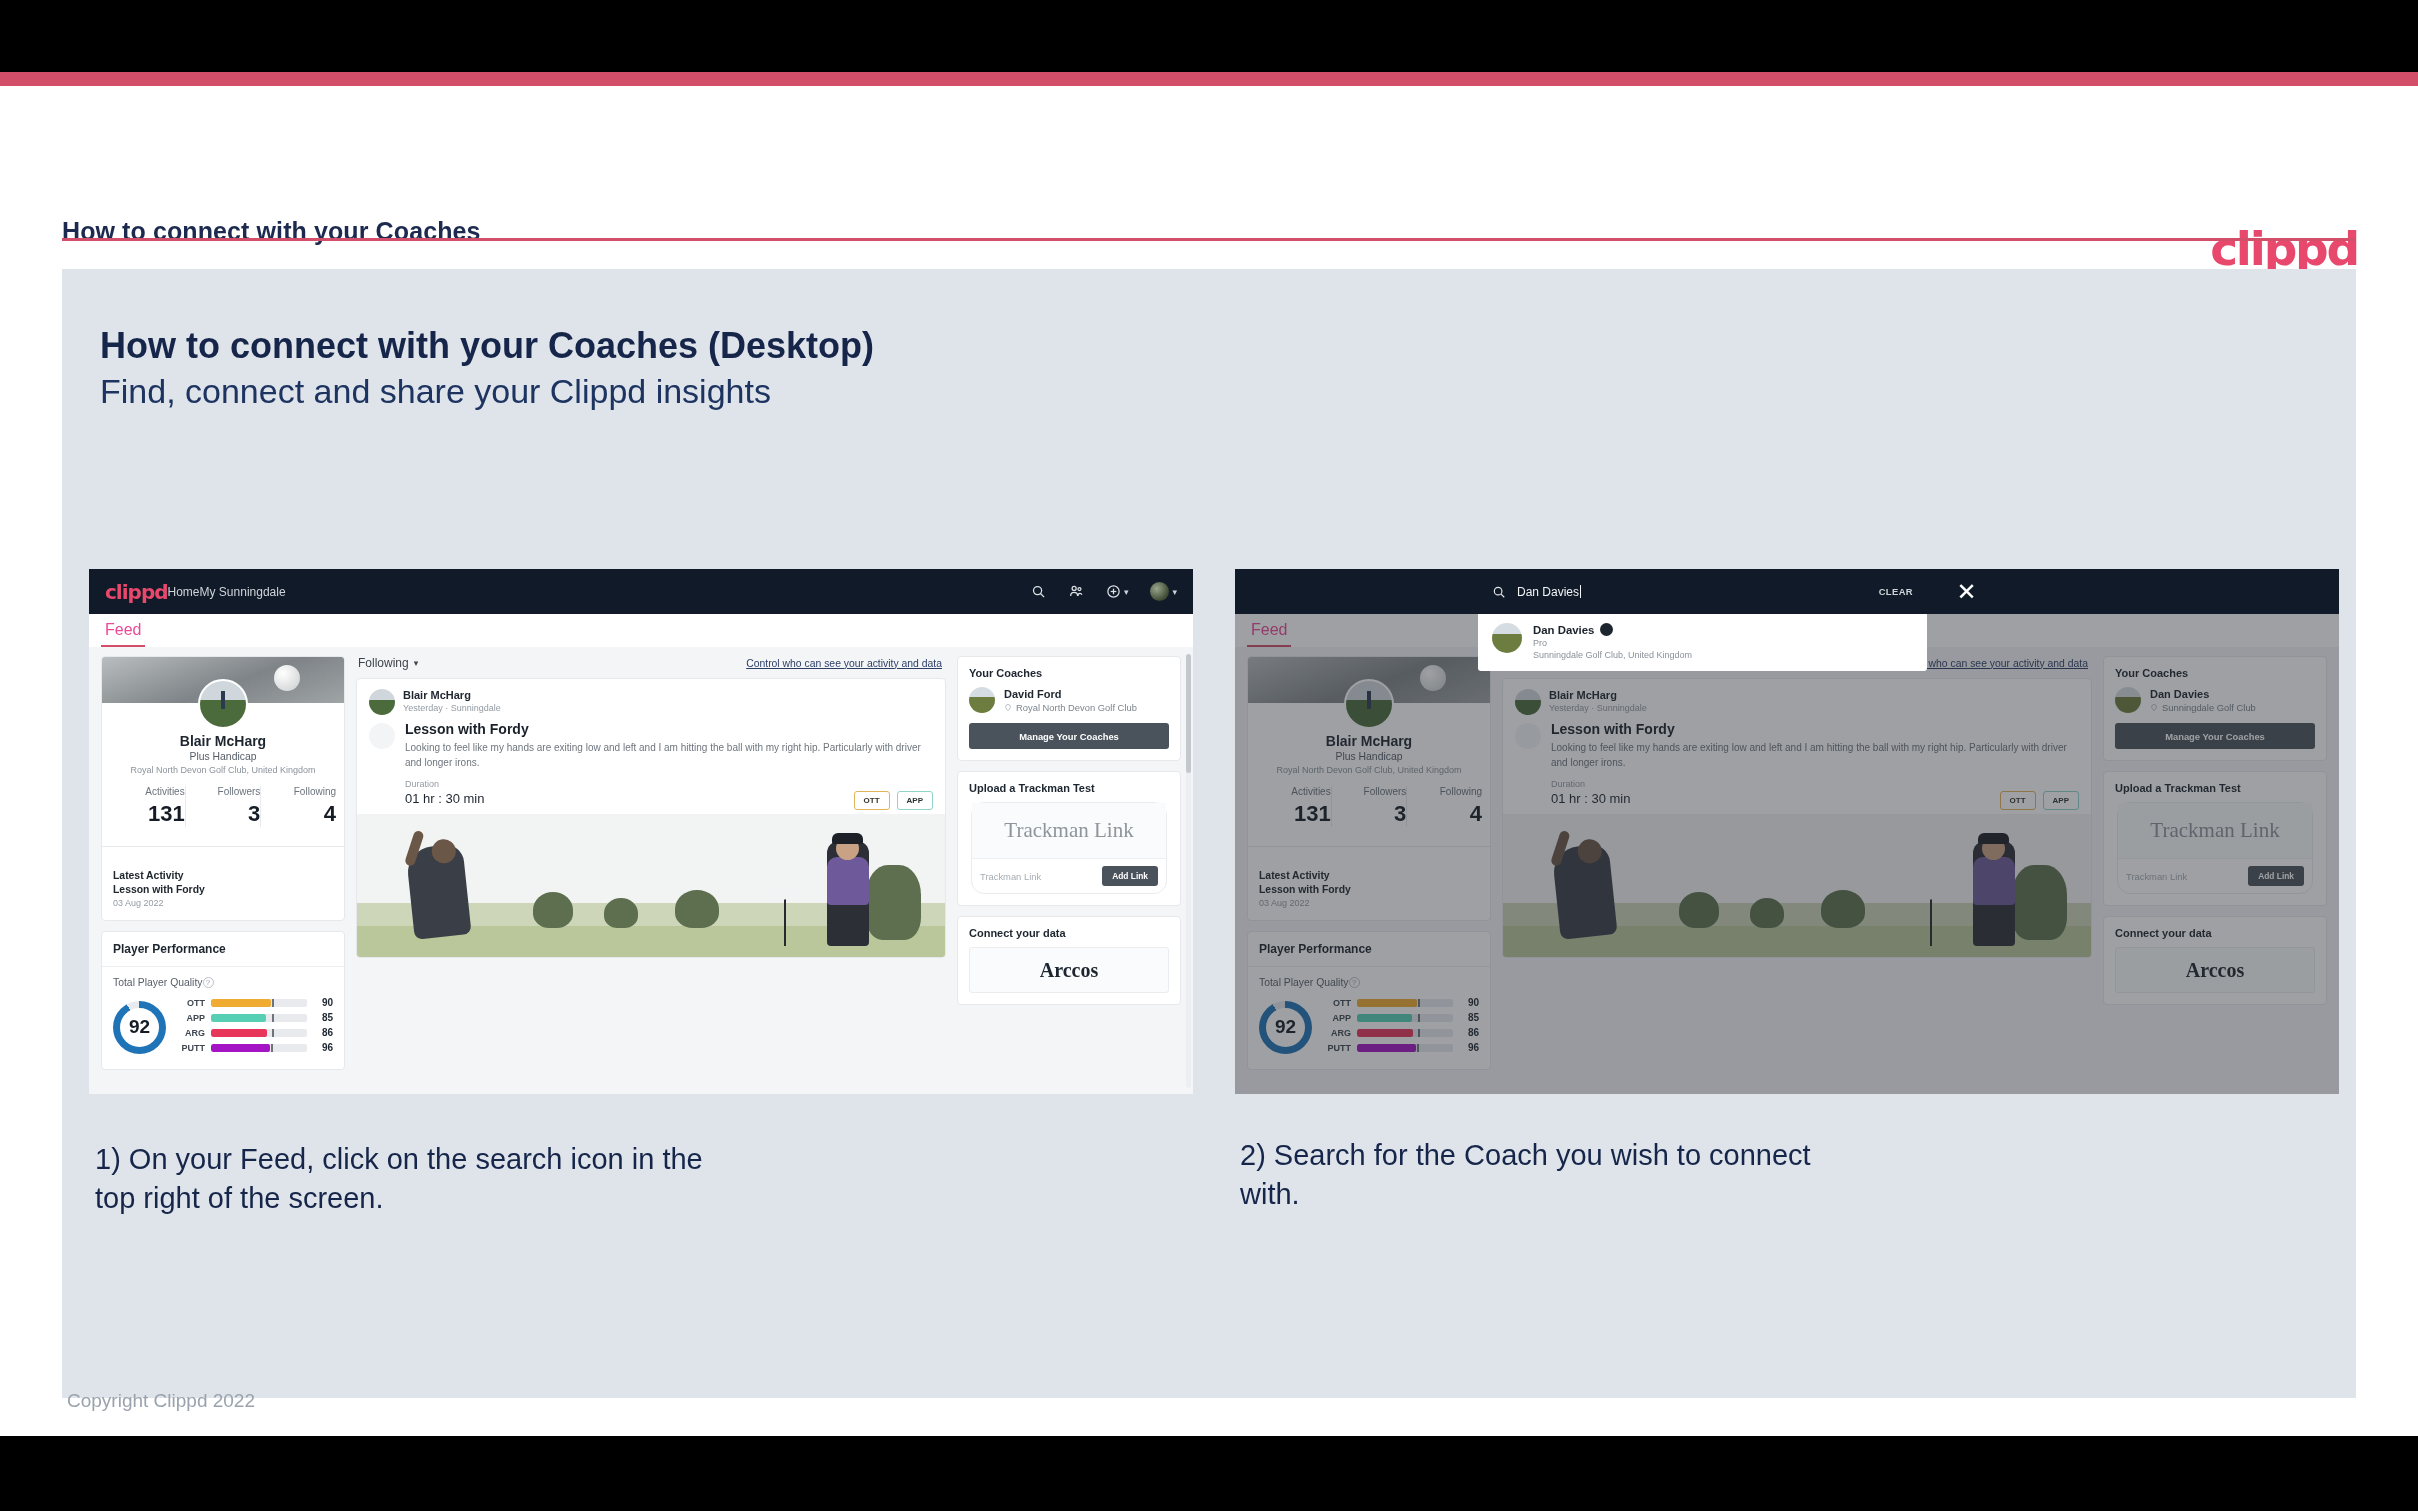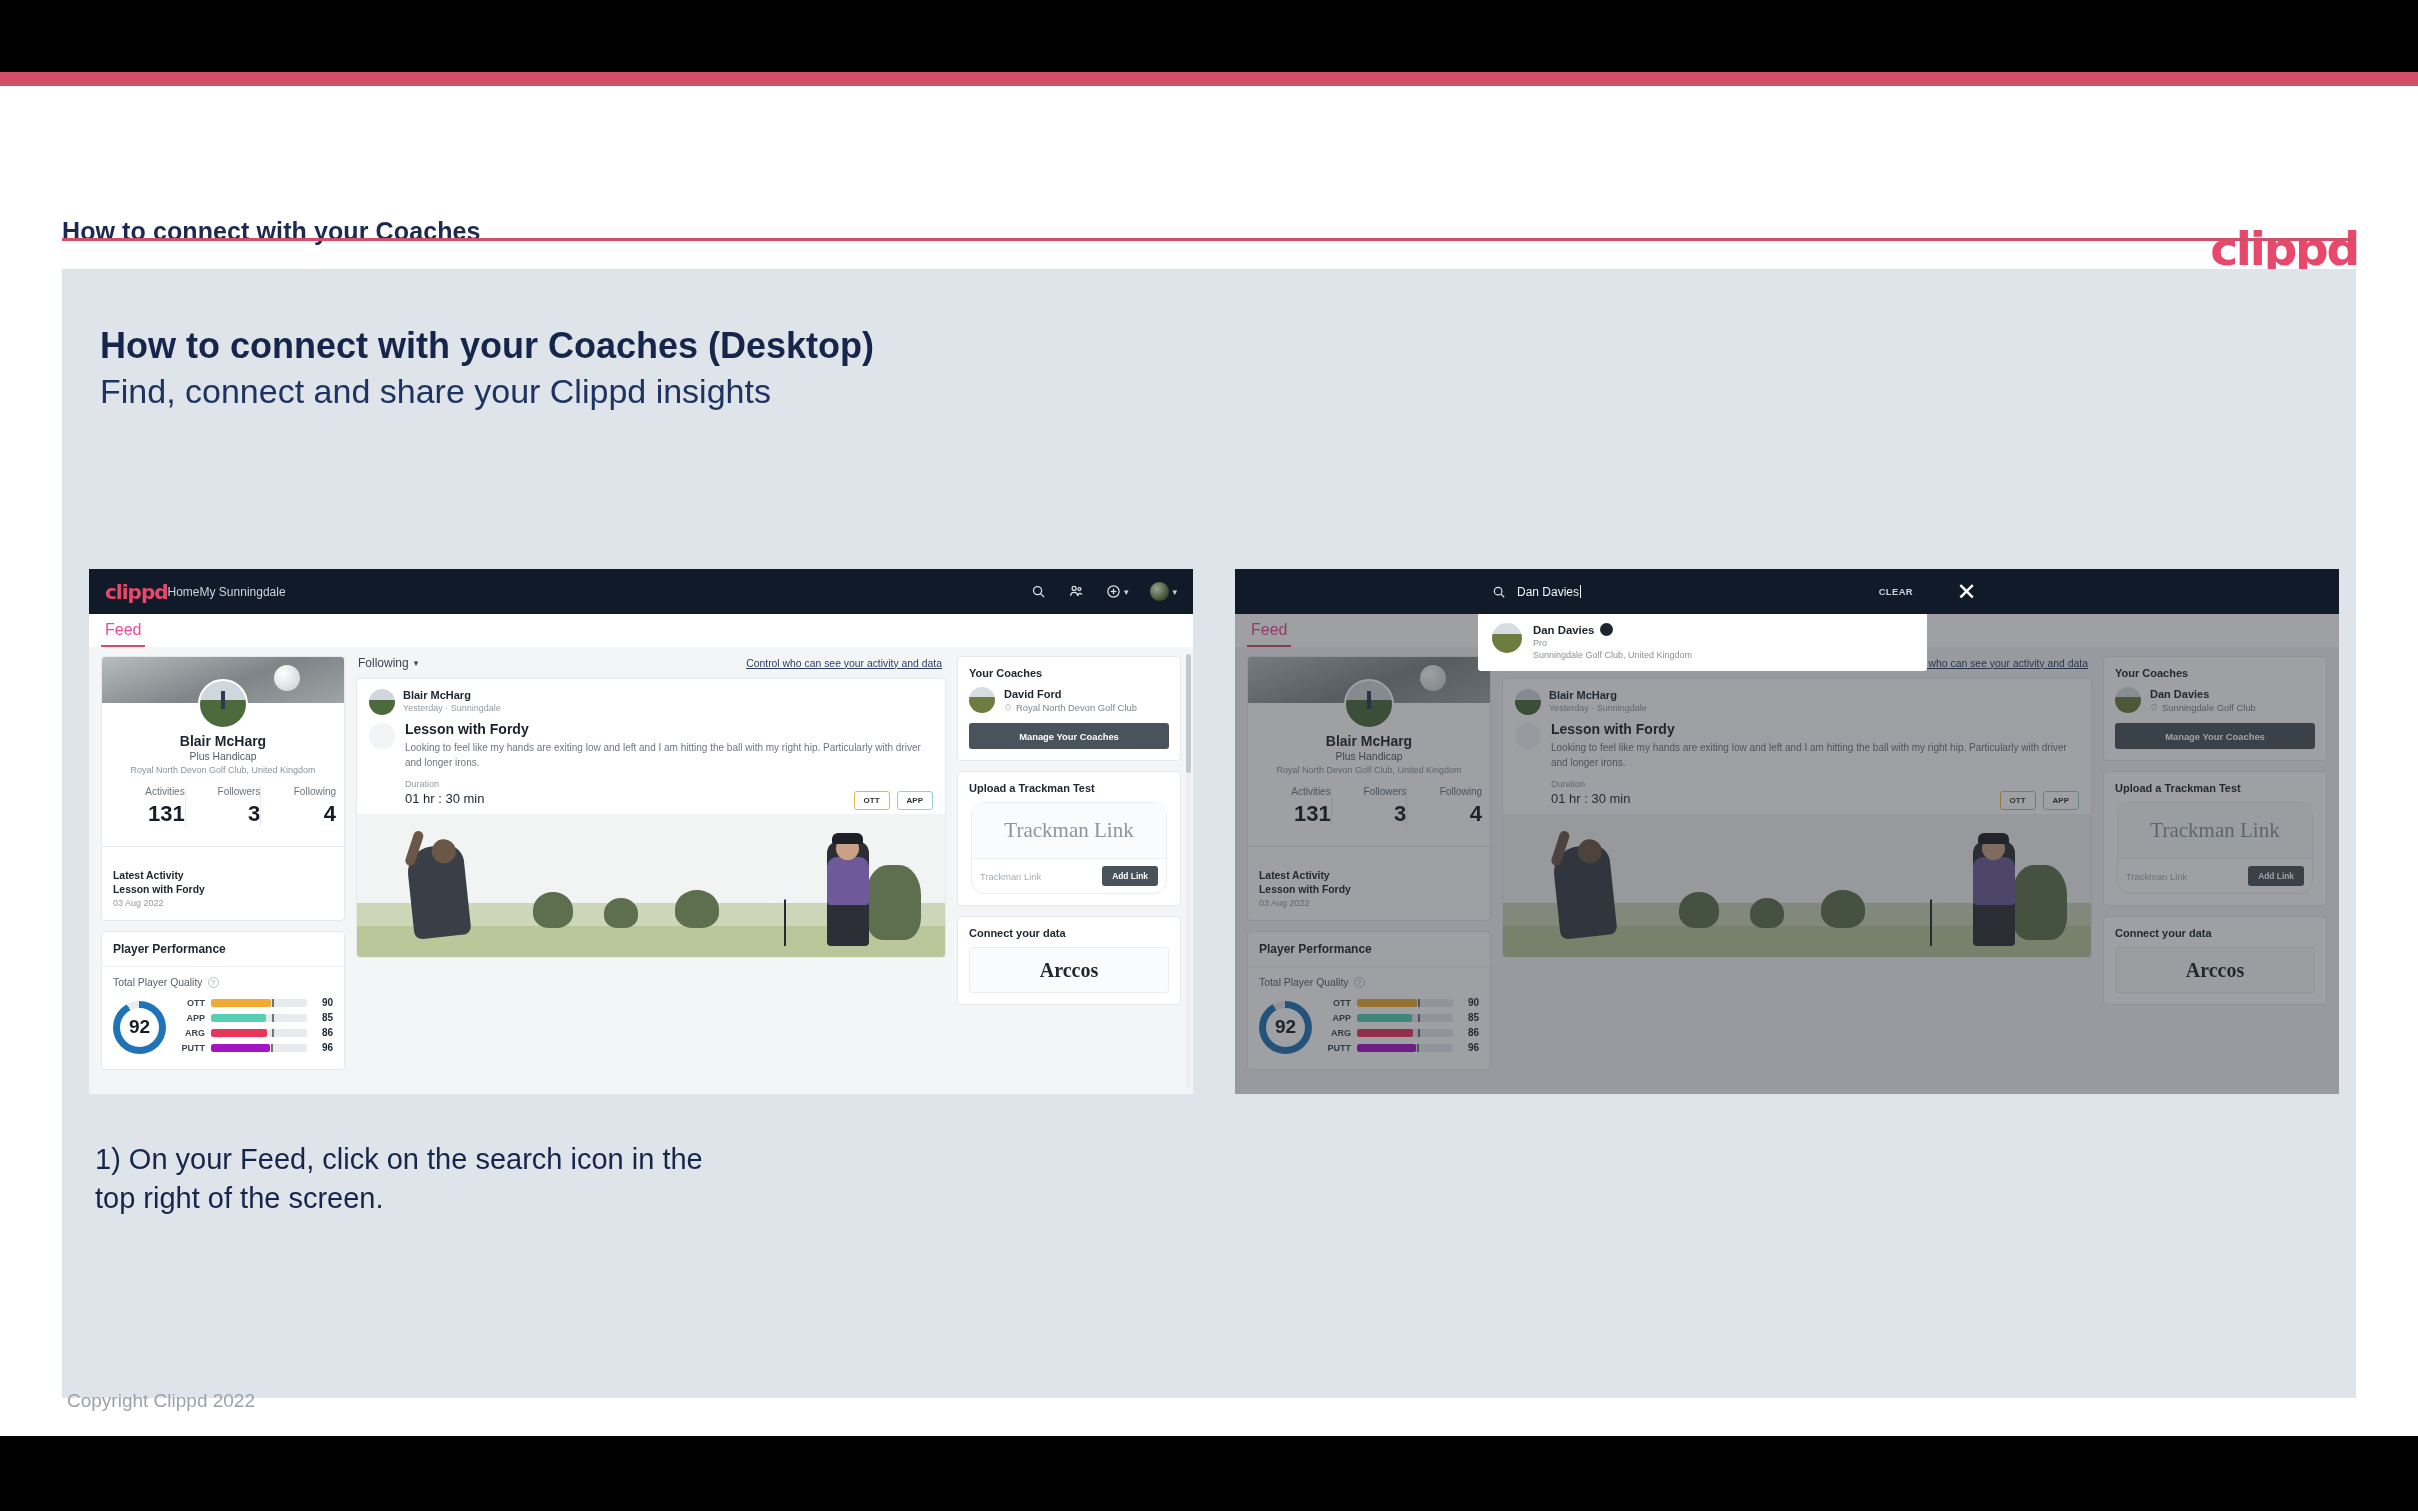--- a/index.html
+++ b/index.html
@@ -103,21 +103,21 @@
   .p-stat .lab { font-size: 10px; color: #6b737c; }
   .p-stat .val { font-size: 22px; font-weight: 700; color: #151c26; margin-top: 4px; }
   .p-latest { border-top: 1px solid #e8eaed; padding: 23px 11px 12px; text-align: left; margin-top: 10px; }
   .p-latest .t1 { font-size: 10.4px; font-weight: 700; color: #20272f; }
   .p-latest .t2 { font-size: 10.4px; font-weight: 700; color: #20272f; margin-top: 3px; }
   .p-latest .t3 { font-size: 9px; color: #949ba3; margin-top: 3px; }
 
   
   .perf-head { padding: 10px 11px; border-bottom: 1px solid #ebedf0; font-size: 12px; font-weight: 700; color: #1d252f; }
   .perf-body { padding: 10px 11px 12px; }
-  .perf-tpq { font-size: 10.4px; color: #565e68; display: flex; align-items: center; gap: 5px; }
+  .perf-tpq { font-size: 10.4px; color: #565e68; display: flex; align-items: center; }
   .qmark { width: 11px; height: 11px; border-radius: 50%; border: 1px solid #b9c0c7; color: #9aa2aa;
            font-size: 8px; line-height: 9px; text-align: center; }
   .perf-row { display: flex; align-items: center; gap: 9px; margin-top: 9px; }
   .ring { width: 53px; height: 53px; border-radius: 50%; flex: none; position: relative;
           background: conic-gradient(#1f73b7 0 92%, #e7eaee 92% 100%); }
   .ring::after { content: ""; position: absolute; inset: 7px; background: #fff; border-radius: 50%; }
   .ring .num { position: absolute; inset: 0; display: flex; align-items: center; justify-content: center;
                font-size: 19px; font-weight: 700; color: #151c26; z-index: 2; }
   .bars { flex: 1; }
   .bar-row { display: flex; align-items: center; gap: 6px; margin-bottom: 4px; }
@@ -225,20 +225,21 @@
   <div class="slide-header">
     <div class="slide-title">How to connect with your Coaches</div>
     <div class="brand-logo">clippd</div>
   </div>
   <div class="header-rule"></div>
 
   <div class="panel">
     <div class="h1">How to connect with your Coaches (Desktop)</div>
     <div class="h2">Find, connect and share your Clippd insights</div>
     <div class="caption cap1">1) On your Feed, click on the search icon in the top right of the screen.</div>
+    <div class="caption cap2">2) Search for the Coach you wish to connect with.</div>
   </div>
 
   <div class="copyright">Copyright Clippd 2022</div>
 
   <div class="shot shot1">
 
     <div class="appnav">
       <span class="logo">clippd</span>
       <span class="nlink">Home</span>
       <span class="nlink">My Sunningdale</span>

